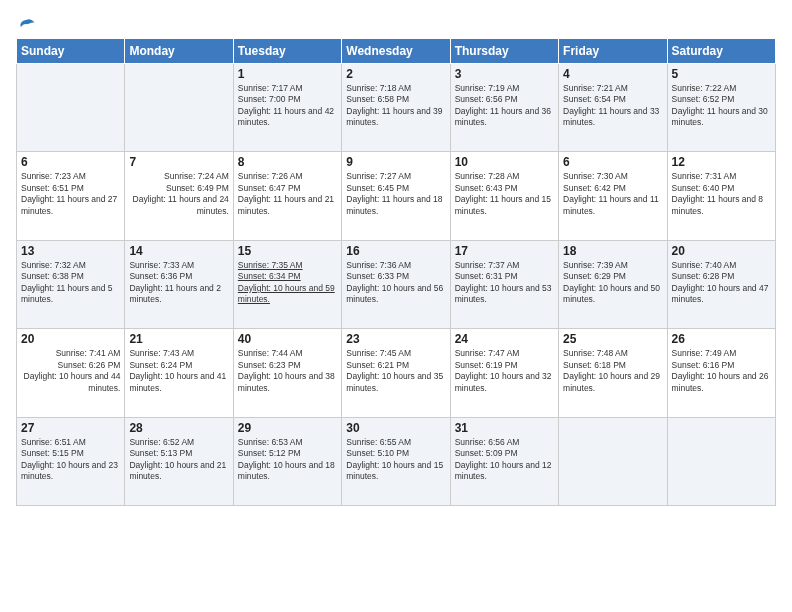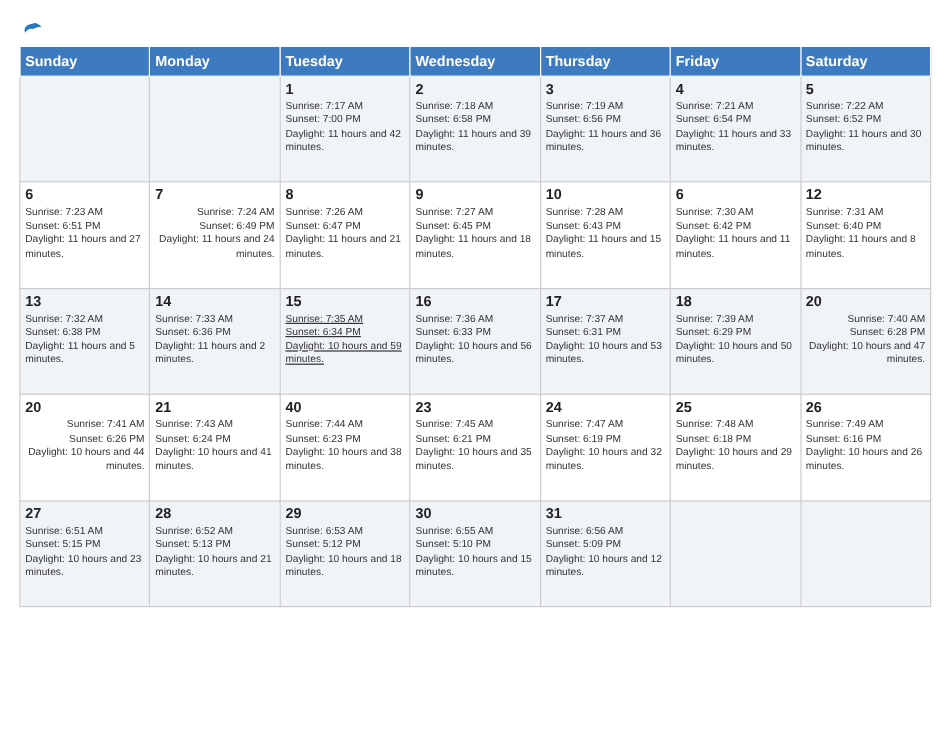--- a/index.html
+++ b/index.html
@@ -249,21 +249,21 @@
 Daylight: 10 hours and 53 minutes.</div>
             </td>
             <td>
               <span class="day-num">18</span>
               <div class="cell-info" style="white-space: pre-line;">Sunrise: 7:39 AM
 Sunset: 6:29 PM
 Daylight: 10 hours and 50 minutes.</div>
             </td>
             <td>
               <span class="day-num">20</span>
-              <div class="cell-info" style="white-space: pre-line; text-align: right;">Sunrise: 7:40 AM
+              <div class="cell-info" style="white-space: pre-line;">Sunrise: 7:40 AM
 Sunset: 6:28 PM
 Daylight: 10 hours and 47 minutes.</div>
             </td>
           </tr>
           <tr>
             <td>
               <span class="day-num">20</span>
               <div class="cell-info" style="white-space: pre-line; text-align: right;">Sunrise: 7:41 AM
 Sunset: 6:26 PM
 Daylight: 10 hours and 44 minutes.</div>

